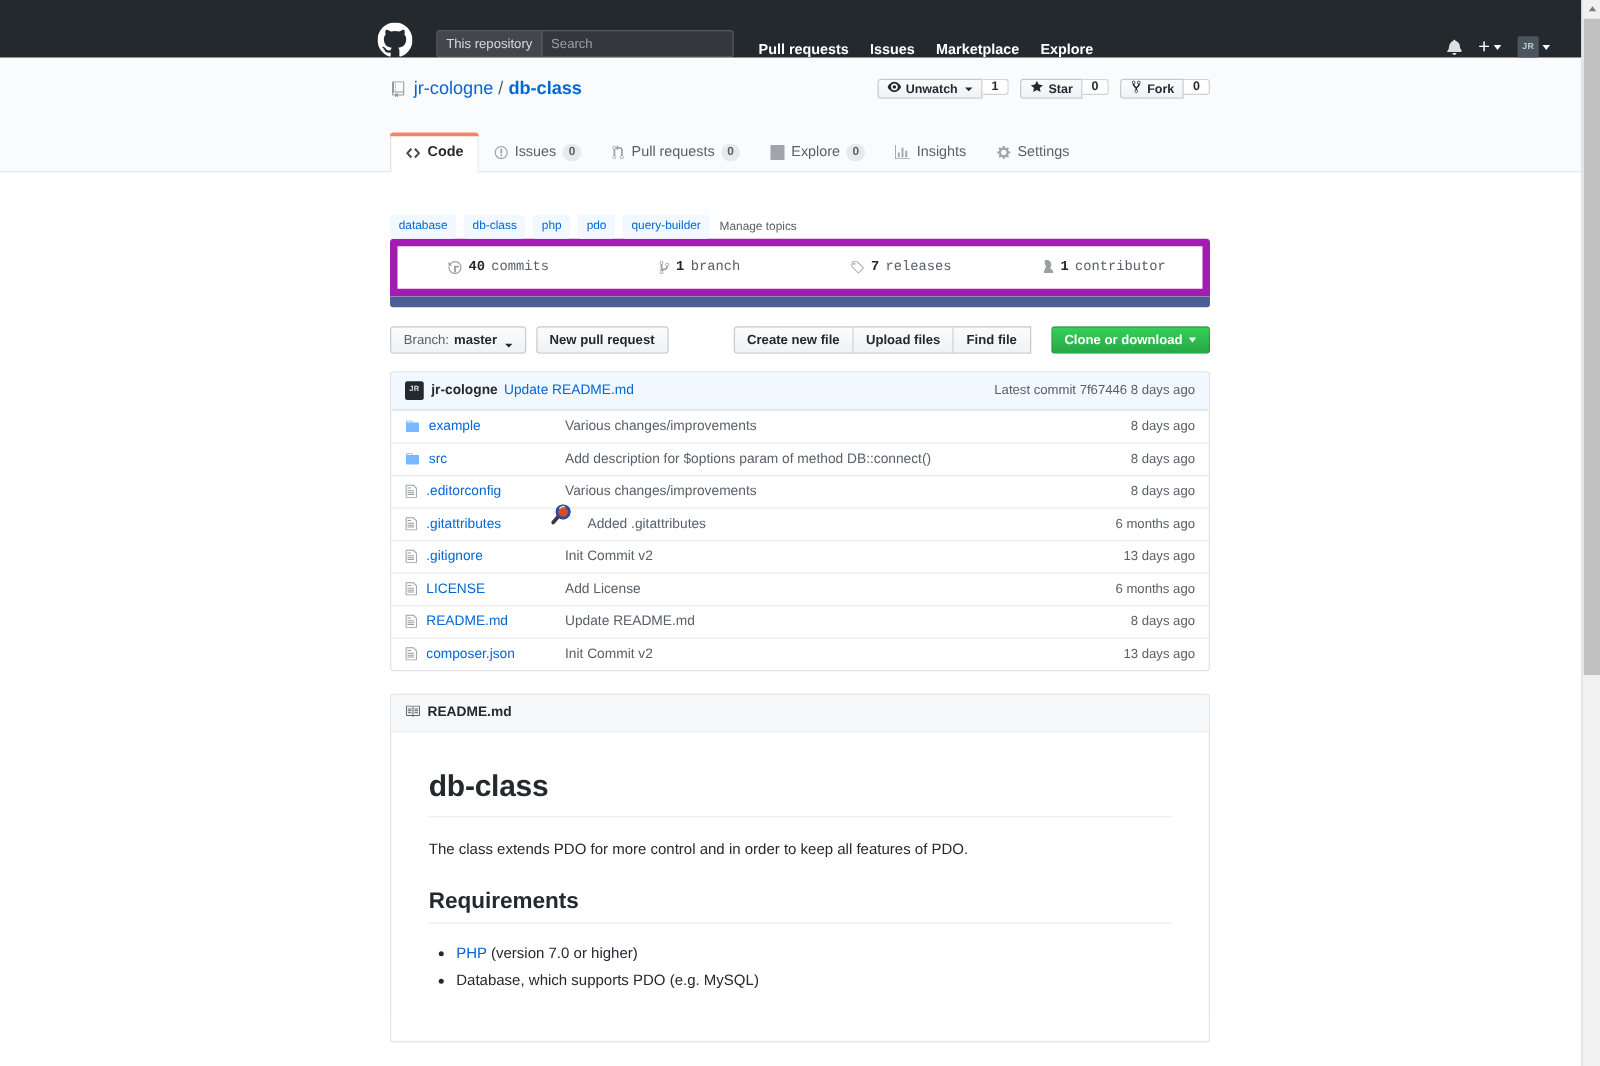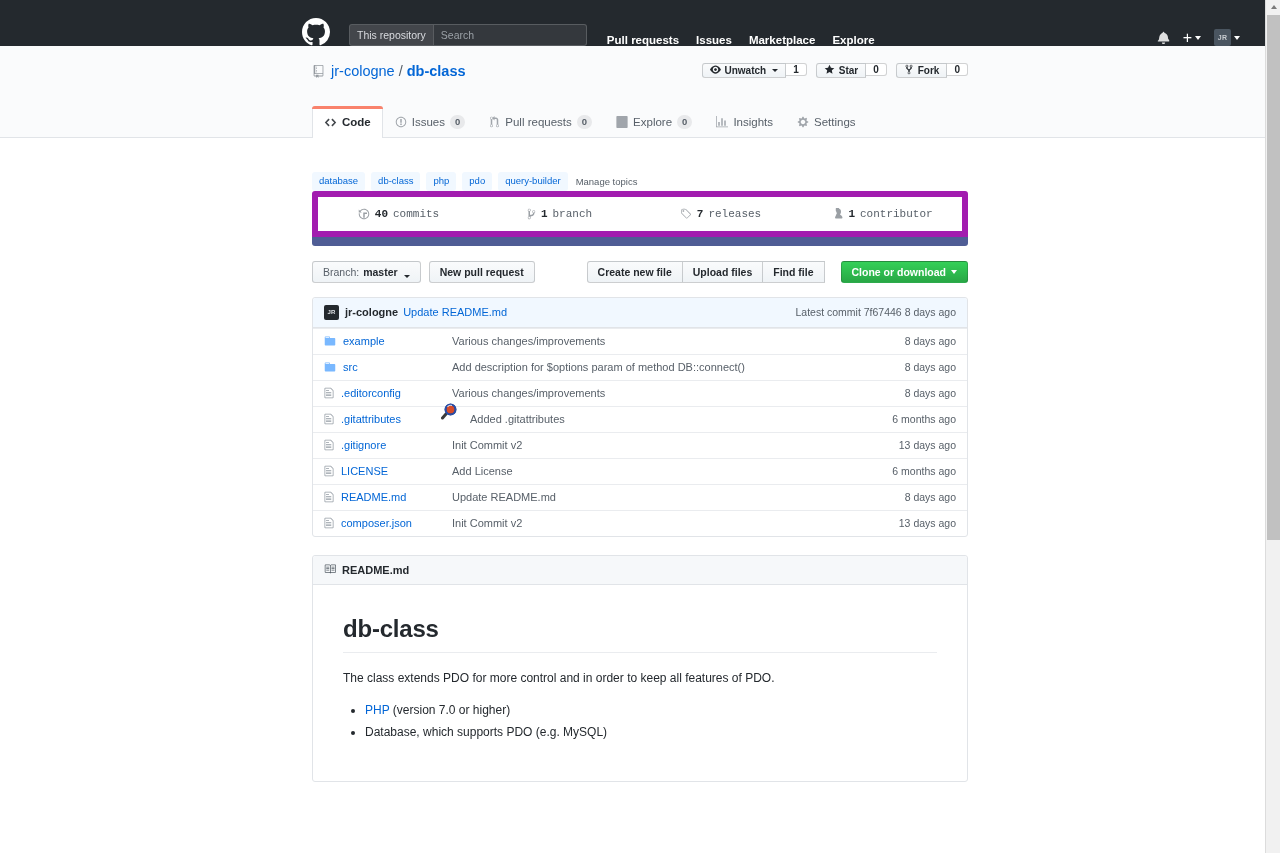--- a/index.html
+++ b/index.html
@@ -591,20 +591,21 @@
           <span>
             <svg width="12" height="12" viewBox="0 0 16 16" fill="#586069">
                 <path d="M3 5h4v1H3V5zm0 3h4V7H3v1zm0 2h4V9H3v1zm11-5h-4v1h4V5zm0 2h-4v1h4V7zm0 2h-4v1h4V9zm2-6v9c0 .55-.45 1-1 1H9.5l-1 1-1-1H2c-.55 0-1-.45-1-1V3c0-.55.45-1 1-1h5.5l1 1 1-1H15c.55 0 1 .45 1 1zm-8 .5L7.5 3H2v9h6V3.5zm7-.5H9.5l-.5.5V12h6V3z"></path>
               </svg>
           </span>
           <span>README.md</span>
         </div>
         <div class="readme-body">
           <h1>db-class</h1>
           <p>The class extends PDO for more control and in order to keep all features of PDO.</p>
+          <h2>Requirements</h2>
           <ul>
             <li><a>PHP</a><span> (version 7.0 or higher)</span></li>
             <li>Database, which supports PDO (e.g. MySQL)</li>
           </ul>
 
         </div>
       </div>
 
     </div>
   </div>

